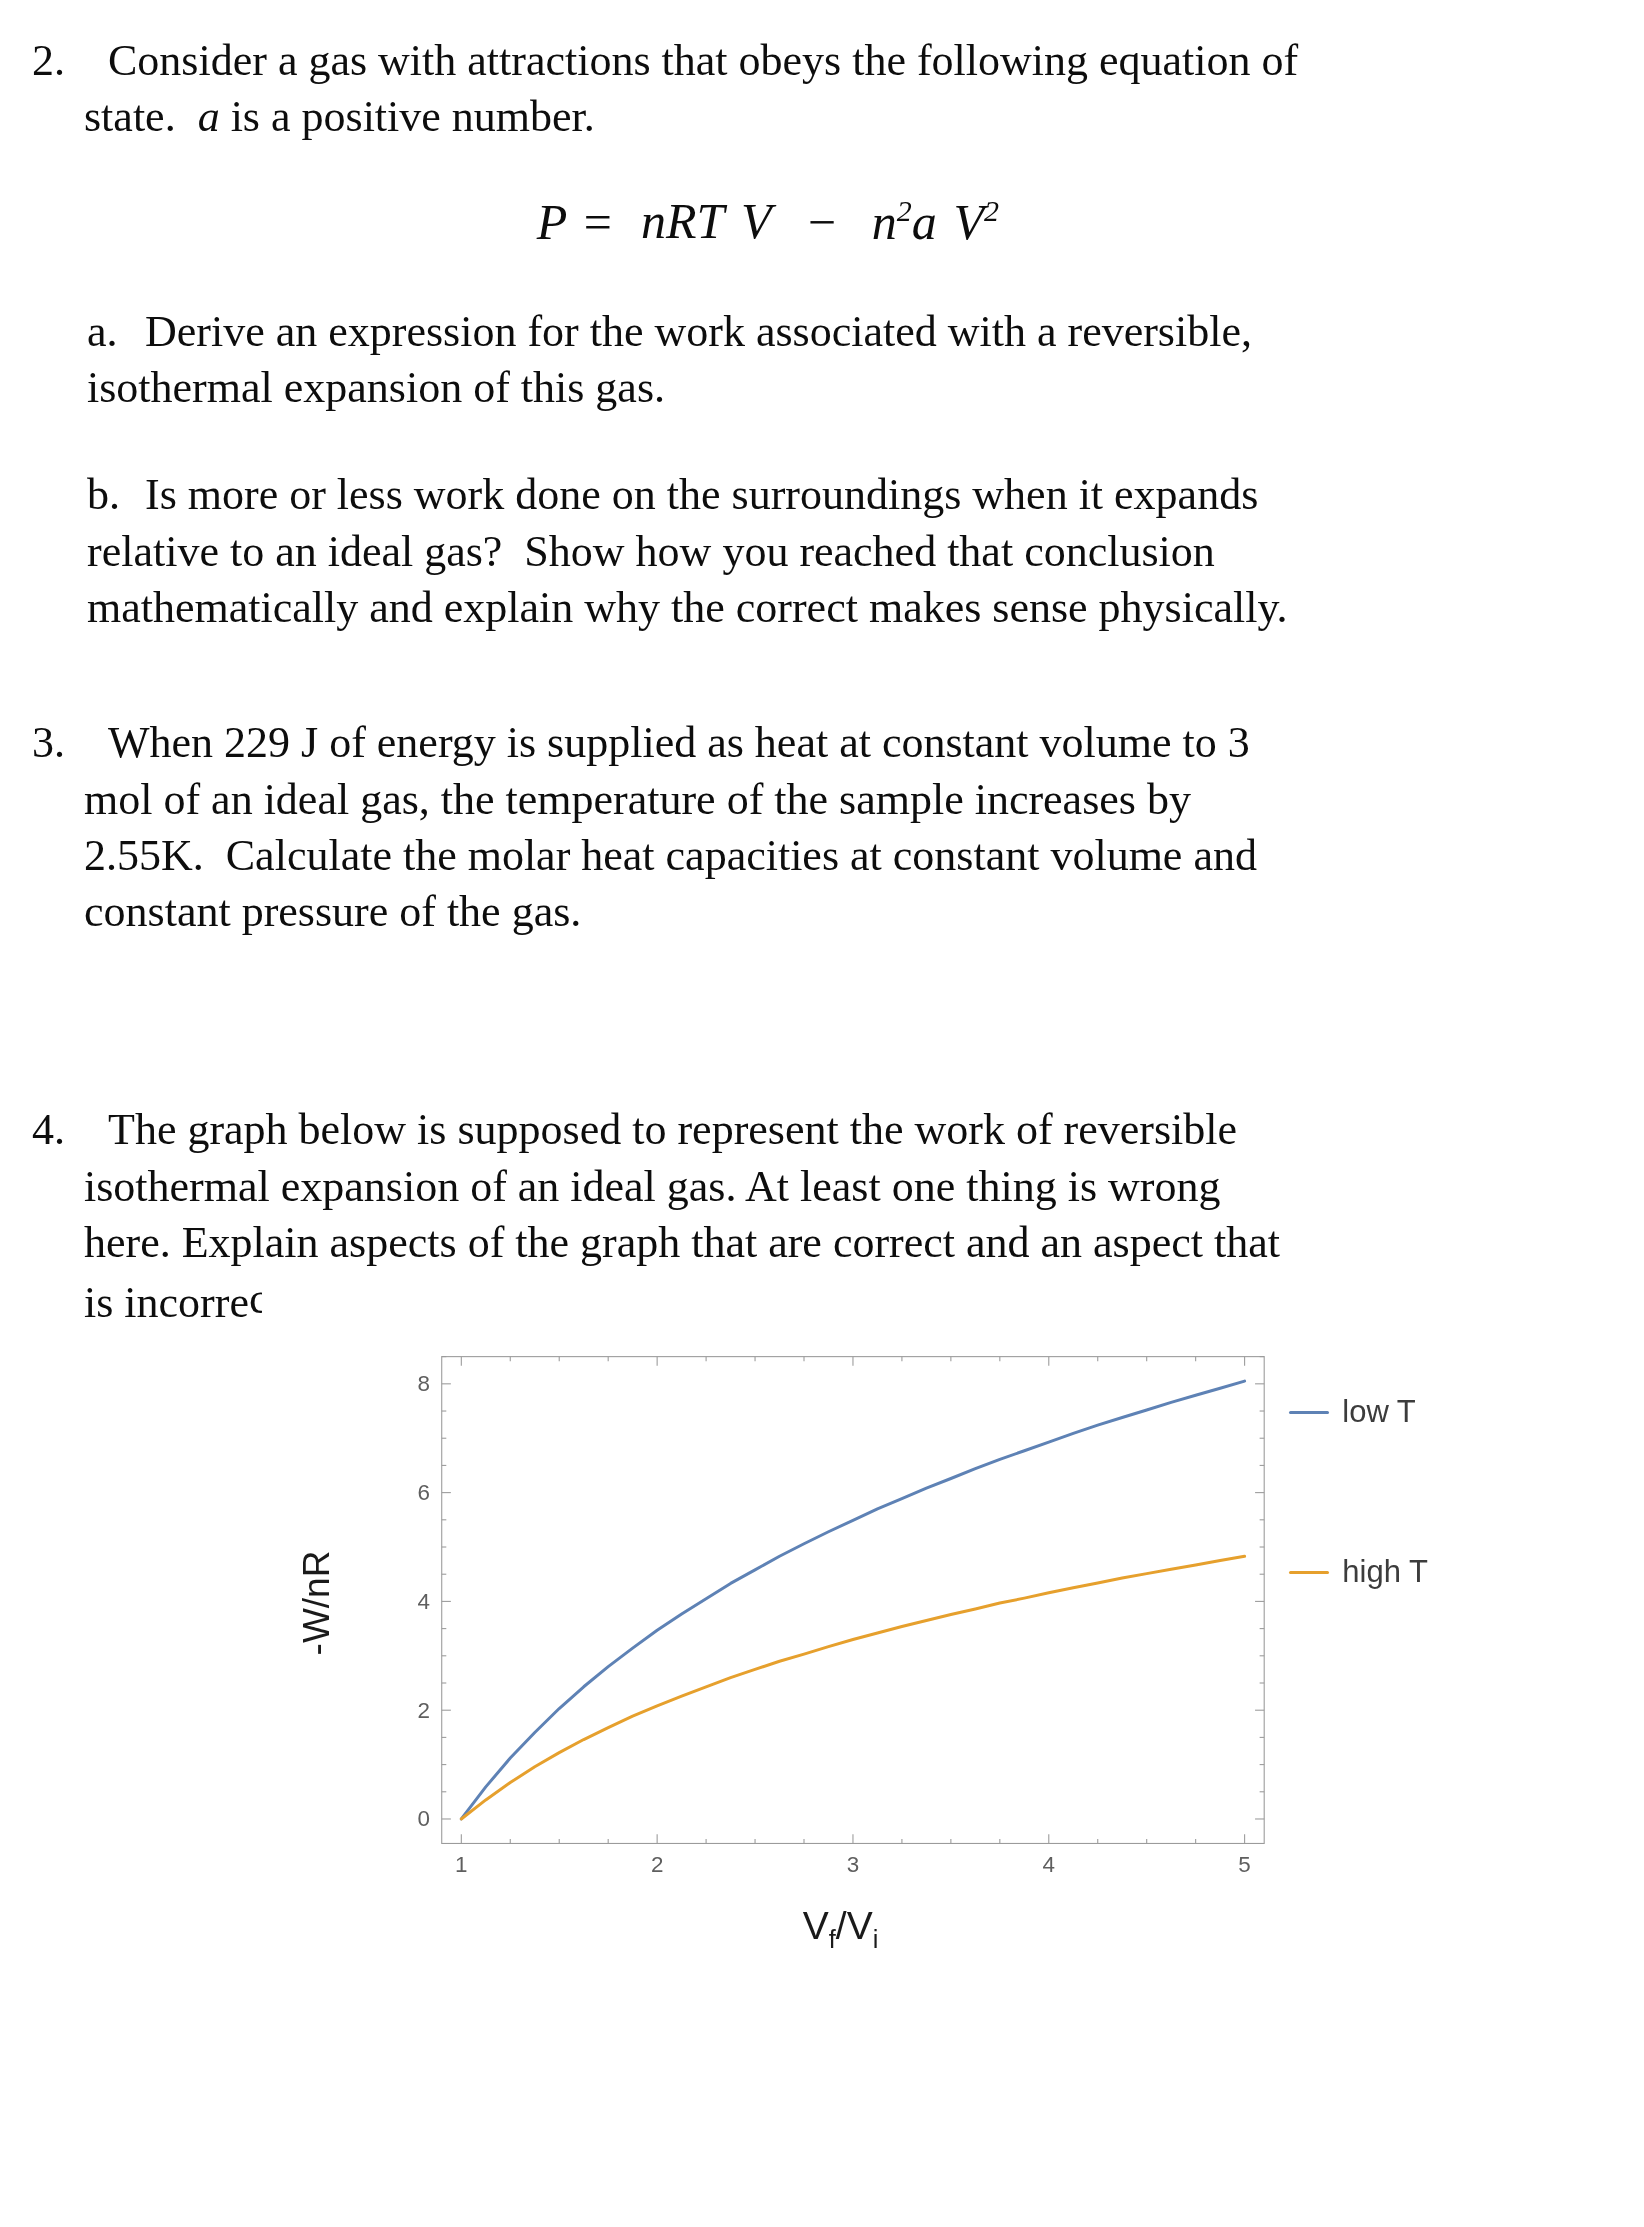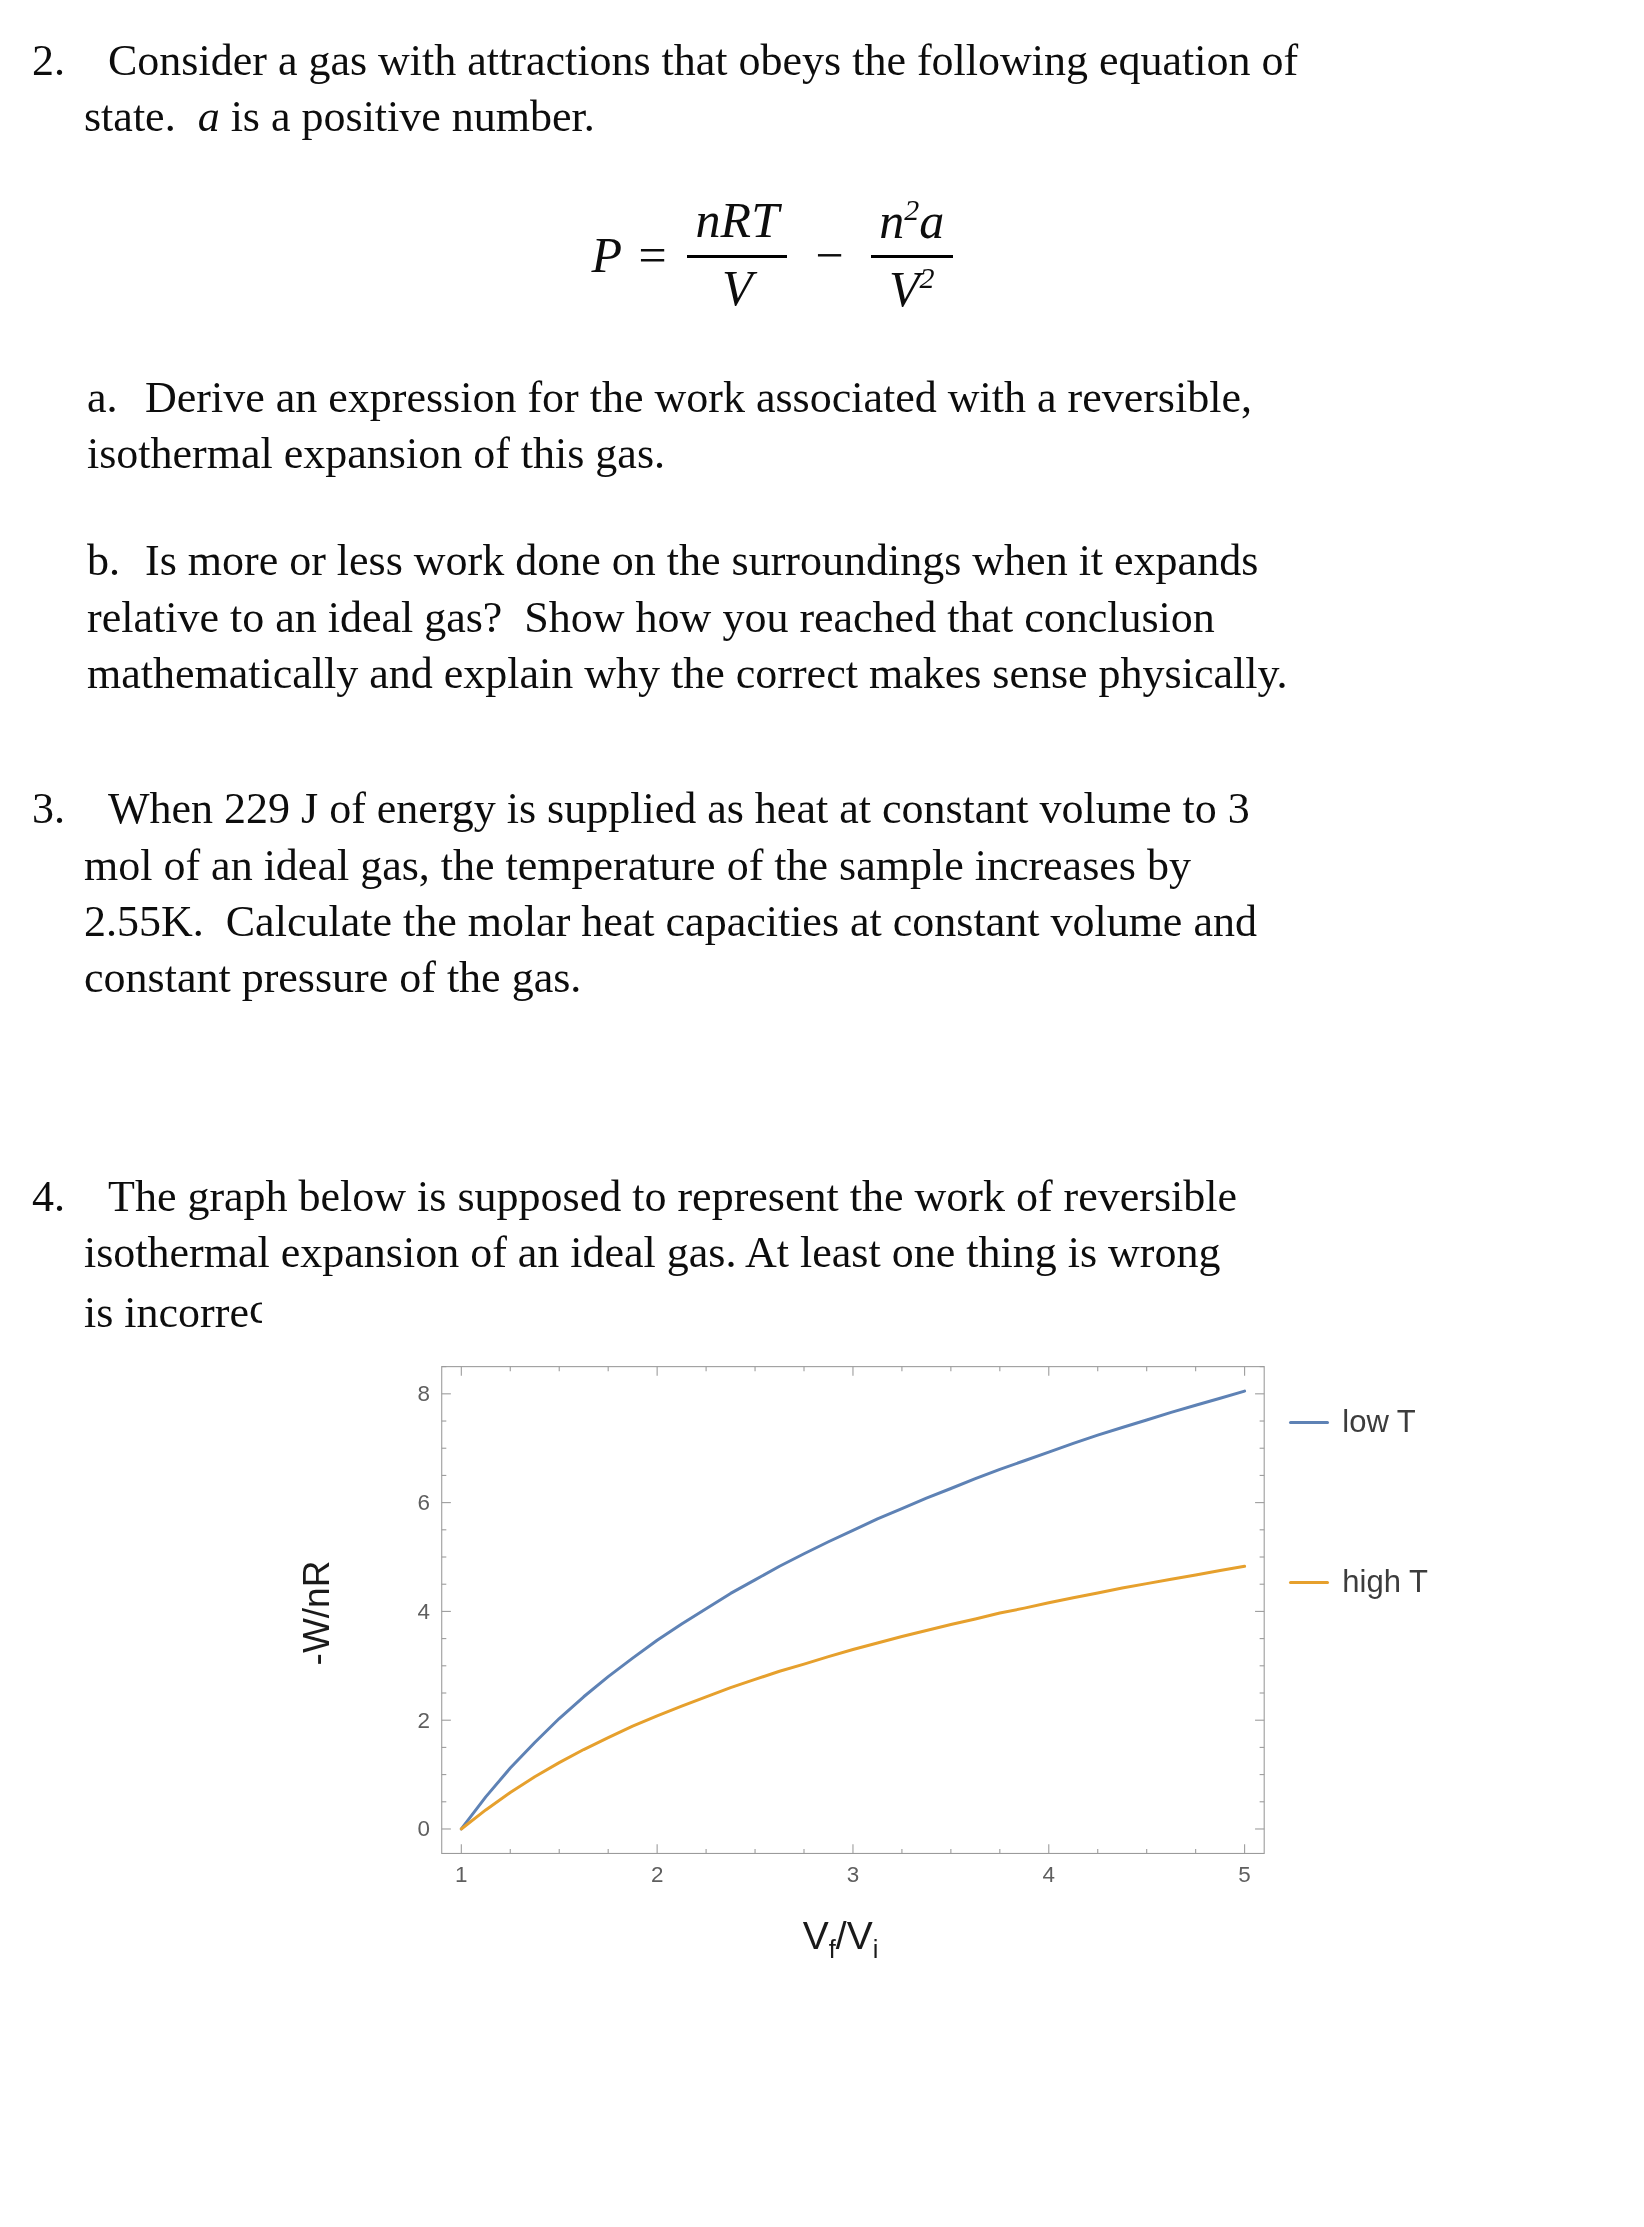--- a/index.html
+++ b/index.html
@@ -19,21 +19,21 @@
   .sub .subnum { display:inline-block; width:58px; }
   .it { font-style:italic; }
 
   
   .equation {
     display:flex; justify-content:center; align-items:center;
     font-style:italic; font-size:50px;
     margin:47px 100px 53px 0;
   }
   .eq-equals { margin:0 18.3px 0 13.3px; }
-  .frac { display:inline-flex; flex-direction:column; align-items:center; text-align:center; }
+  .frac { display:inline-flex; flex-direction:row; align-items:center; text-align:center; }
   .frac .fbar { align-self:stretch; height:0; border-top:3.3px solid #000; margin:6.6px 0 3.3px; }
   .frac .fnum, .frac .fden { padding:0 8.3px; line-height:1.1; }
   .eq-op { margin:0 25px; }
   .equation sup { font-size:0.6em; vertical-align:super; }
 
   
   .clipchar { display:inline-block; width:0.3em; overflow:hidden; white-space:nowrap; vertical-align:text-bottom; }
 
   
   .chart-wrap { position:relative; margin-left:218px; margin-top:13.3px; width:1380px; height:690px; }
@@ -88,20 +88,21 @@
 <div class="tblock prob" id="p3" style="margin-top:79px;">
   <div class="line"><span class="num">3.</span><span>When 229 J of energy is supplied as heat at constant volume to 3</span></div>
   <div class="line"><span>mol of an ideal gas, the temperature of the sample increases by</span></div>
   <div class="line"><span>2.55K.  Calculate the molar heat capacities at constant volume and</span></div>
   <div class="line"><span>constant pressure of the gas.</span></div>
 </div>
 
 <div class="tblock prob" id="p4" style="margin-top:162px;">
   <div class="line"><span class="num">4.</span><span>The graph below is supposed to represent the work of reversible</span></div>
   <div class="line"><span>isothermal expansion of an ideal gas. At least one thing is wrong</span></div>
+  <div class="line"><span>here. Explain aspects of the graph that are correct and an aspect that</span></div>
   <div class="line"><span>is incorre</span><span class="clipchar"><span>c</span></span></div>
 </div>
 
 <div class="chart-wrap">
   <div class="ylabel-wrap">
     <span>-W/nR</span>
   </div>
 
   <svg id="plot-svg" width="881" height="540" viewBox="0 0 1060 650">
       <rect x="50" y="14" width="990" height="586" fill="none" stroke="#9b9b9b" stroke-width="1.3"></rect>

